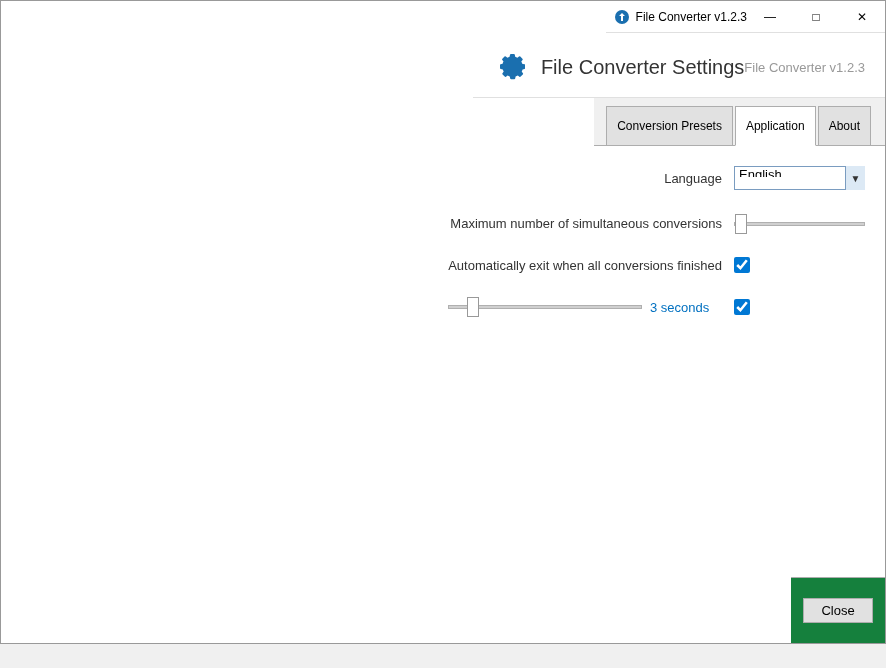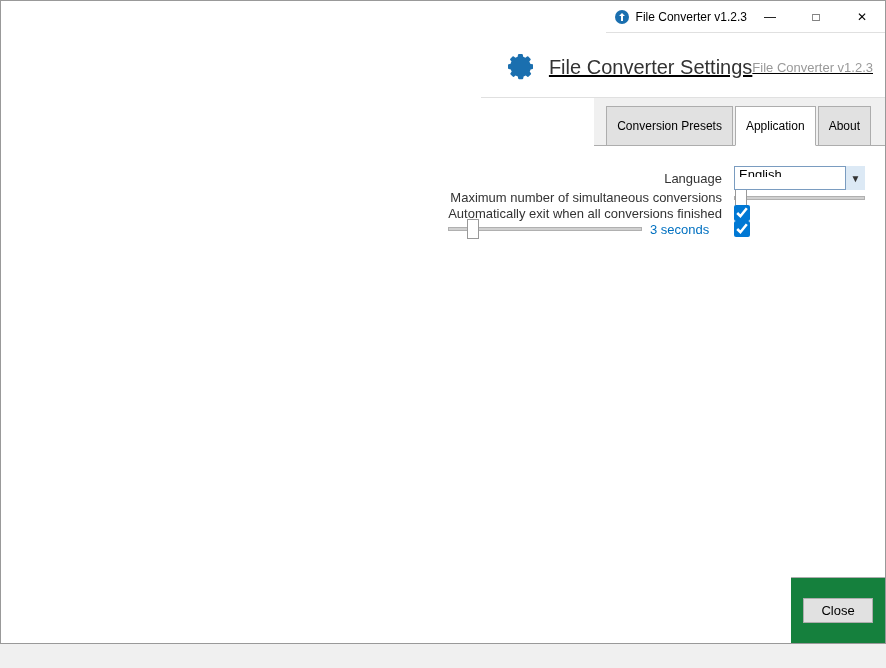--- a/index.html
+++ b/index.html
@@ -64,27 +64,26 @@
       display: flex;
       align-items: center;
       justify-content: center;
       font-size: 12px;
       color: #000;
     }
 
     
     .header {
       background: #ffffff;
-      padding: 16px 12px 12px 20px;
+      padding: 16px 20px 12px 20px;
       display: flex;
       align-items: center;
       justify-content: space-between;
       border-bottom: 1px solid #e0e0e0;
       flex-shrink: 0;
-      text-decoration: underline;
     }
 
     .header-left {
       display: flex;
       align-items: center;
       gap: 12px;
     }
 
     .header-title {
       font-size: 20px;
@@ -129,21 +128,21 @@
     .content {
       flex: 1;
       background: #ffffff;
       padding: 20px 20px;
       overflow-y: auto;
     }
 
     .settings-grid {
       display: grid;
       grid-template-columns: auto 1fr;
-      gap: 0 12px;
+      gap: 26px 12px;
       align-items: center;
       max-width: 860px;
     }
 
     .setting-label {
       text-align: right;
       color: #333;
       font-size: 13px;
       white-space: nowrap;
     }

